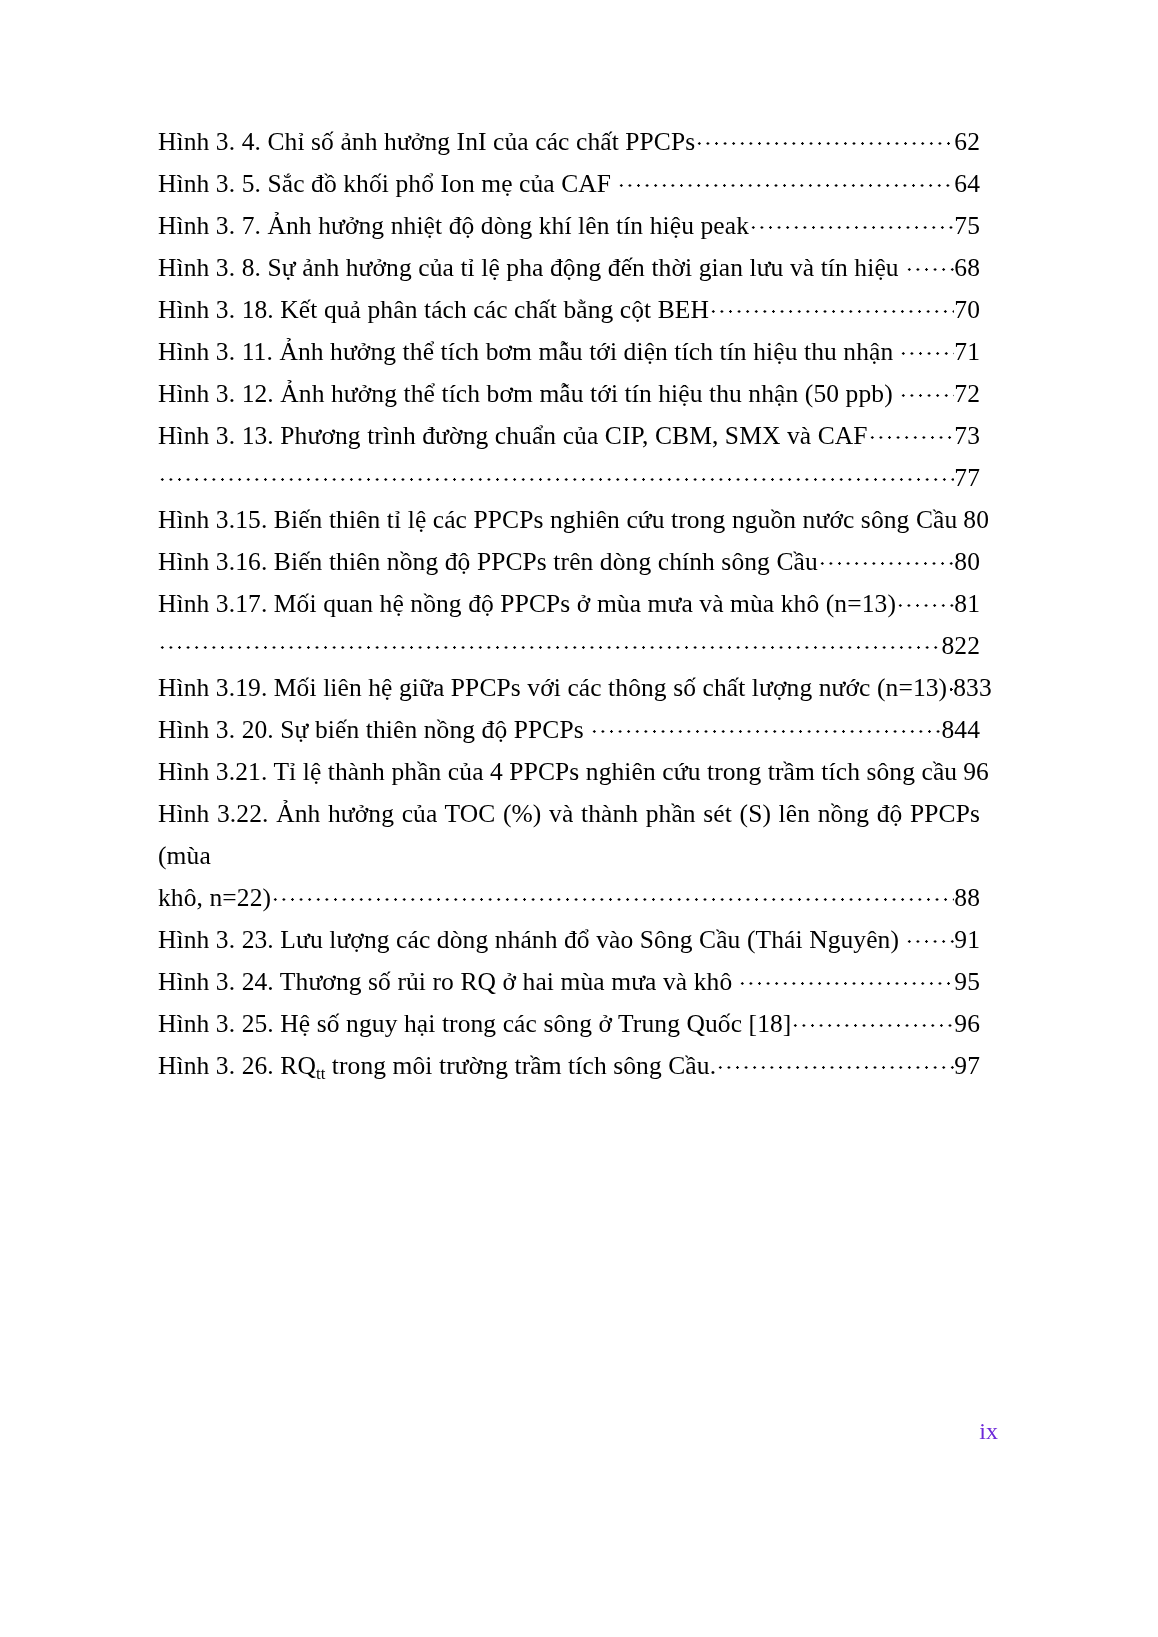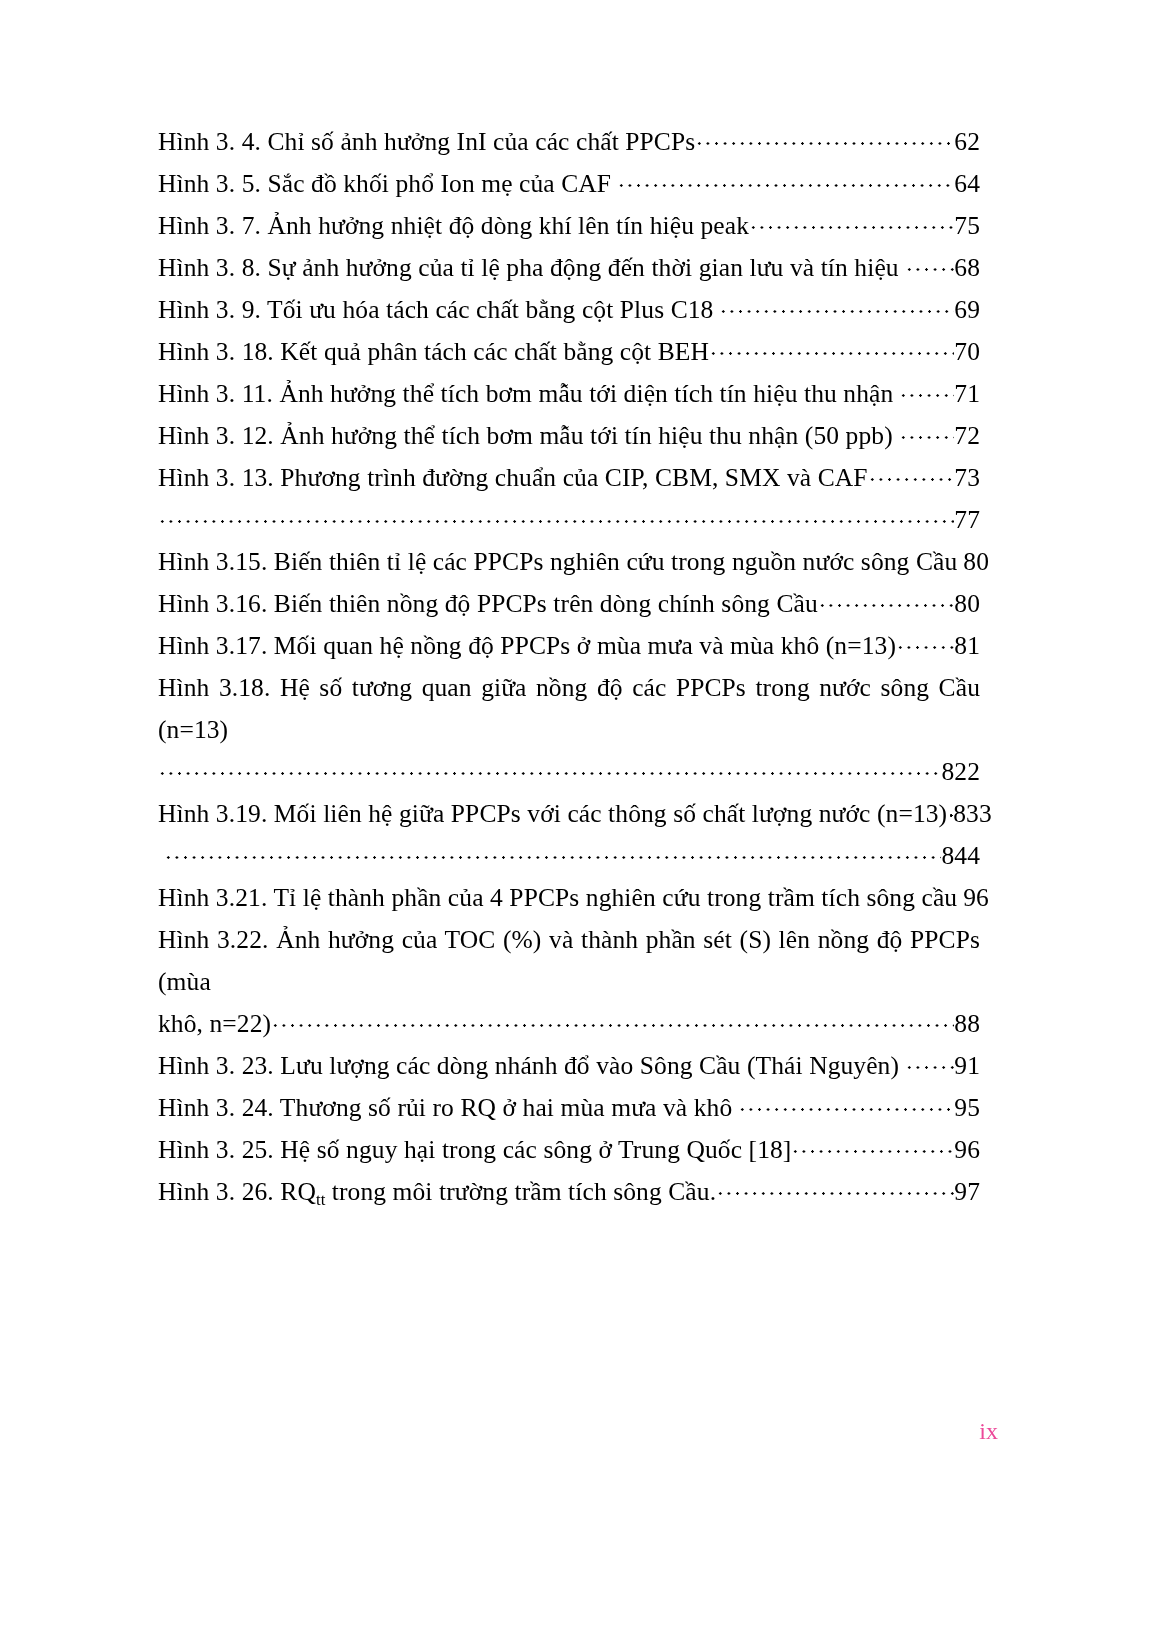--- a/index.html
+++ b/index.html
@@ -95,21 +95,21 @@
     letter-spacing: 0;
   }
 
   #footer-folio {
     position: absolute;
     right: 160px;
     top: 1416px;
     font-size: 24px;
     line-height: 30px;
     font-family: "Liberation Serif", "DejaVu Serif", serif;
-    color: #ec4899;
+    color: #6d28d9;
     text-align: center;
   }
 </style>
 </head>
 <body>
 
 <div id="page">
 
   <div id="toc-list">
       <div class="toc-entry">
@@ -135,27 +135,20 @@
       </div>
       <div class="toc-entry">
         <div class="toc-row">
           <span class="toc-title">Hình 3. 8. Sự ảnh hưởng của tỉ lệ pha động đến thời gian lưu và tín hiệu</span>
           <span class="leader pre-gap"></span>
           <span class="toc-page">68</span>
         </div>
       </div>
       <div class="toc-entry">
         <div class="toc-row">
-          <span class="toc-title">Hình 3. 9. Tối ưu hóa tách các chất bằng cột Plus C18</span>
-          <span class="leader pre-gap"></span>
-          <span class="toc-page">69</span>
-        </div>
-      </div>
-      <div class="toc-entry">
-        <div class="toc-row">
           <span class="toc-title">Hình 3. 18. Kết quả phân tách các chất bằng cột BEH</span>
           <span class="leader"></span>
           <span class="toc-page">70</span>
         </div>
       </div>
       <div class="toc-entry">
         <div class="toc-row">
           <span class="toc-title">Hình 3. 11. Ảnh hưởng thể tích bơm mẫu tới diện tích tín hiệu thu nhận</span>
           <span class="leader pre-gap"></span>
           <span class="toc-page">71</span>
@@ -196,35 +189,35 @@
         </div>
       </div>
       <div class="toc-entry">
         <div class="toc-row">
           <span class="toc-title">Hình 3.17. Mối quan hệ nồng độ PPCPs ở mùa mưa và mùa khô (n=13)</span>
           <span class="leader"></span>
           <span class="toc-page">81</span>
         </div>
       </div>
       <div class="toc-entry">
-        <div class="toc-title-wrap">Hình 3.18. Hệ số tương quan giữa nồng độ các PPCPs trong nước sông Cầu (n=13)</div>
         <div class="toc-row">
           <span class="leader"></span>
           <span class="toc-page">822</span>
         </div>
       </div>
       <div class="toc-entry">
         <div class="toc-row">
           <span class="toc-title">Hình 3.19. Mối liên hệ giữa PPCPs với các thông số chất lượng nước (n=13)</span>
           <span class="leader"></span>
           <span class="toc-page">833</span>
         </div>
       </div>
       <div class="toc-entry">
         <div class="toc-row">
+          <span class="toc-title">Hình 3. 20. Sự biến thiên nồng độ PPCPs</span>
           <span class="leader pre-gap"></span>
           <span class="toc-page">844</span>
         </div>
       </div>
       <div class="toc-entry">
         <div class="toc-row">
           <span class="toc-title">Hình 3.21. Tỉ lệ thành phần của 4 PPCPs nghiên cứu trong trầm tích sông cầu</span>
           <span class="leader pre-gap"></span>
           <span class="toc-page">96</span>
         </div>

